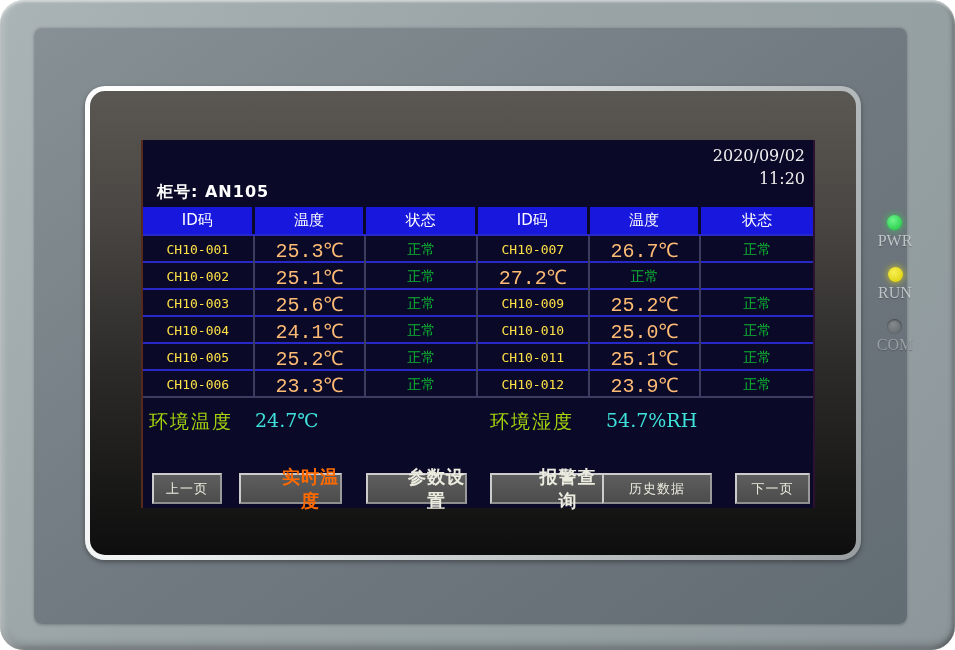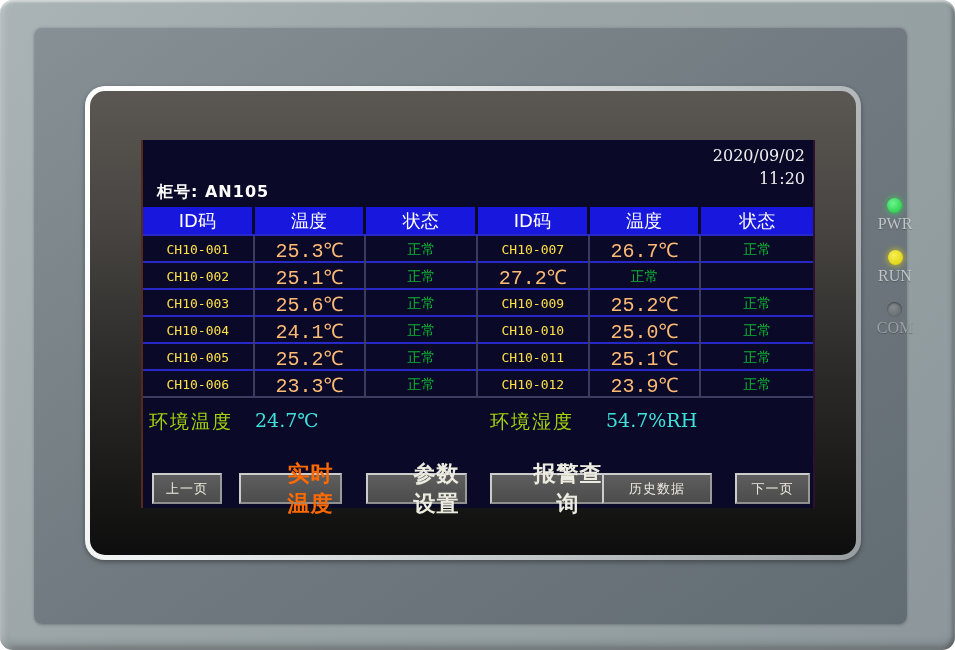--- a/index.html
+++ b/index.html
@@ -3,21 +3,21 @@
 <meta charset="utf-8">
 <style>
   html,body{margin:0;padding:0;}
   body{
     width:955px;height:650px;position:relative;overflow:hidden;
     background:#ffffff;font-family:"DejaVu Sans",sans-serif;
     -webkit-font-smoothing:antialiased;
   }
   
   .device{
-    position:absolute;inset:0;border-radius:13px;overflow:hidden;
+    position:absolute;inset:0;border-radius:24px;overflow:hidden;
     background:linear-gradient(125deg,#aab4b6 0%,#9aa4a7 40%,#95a0a3 70%,#8d979b 100%);
     box-shadow:
       inset 0 2px 2px rgba(255,255,255,.45),
       inset 4px 0 5px rgba(255,255,255,.30),
       inset -2px -2px 4px rgba(0,0,0,.28),
       inset 0 -6px 8px rgba(0,0,0,.18);
   }
   .bezel2{
     position:absolute;left:34px;top:27px;width:873px;height:597px;border-radius:8px;
     background:linear-gradient(145deg,#879094 0%,#717a80 50%,#626c73 100%);
@@ -49,21 +49,21 @@
     position:absolute;right:8px;top:4px;text-align:right;
     font-family:"DejaVu Serif",serif;font-size:16px;line-height:23px;color:#efefef;
   }
   .cabinet{
     position:absolute;left:14px;top:42px;
     font-size:16px;font-weight:bold;color:#ffffff;letter-spacing:1px;
   }
   
   .thead{display:grid;grid-template-columns:repeat(6,1fr);height:27px;}
   .th{
-    background:#1717dd;color:#ffffff;font-size:18px;
+    background:#1717dd;color:#ffffff;font-size:15px;
     display:flex;align-items:center;justify-content:center;
     border-right:3px solid #0a0a28;
   }
   .th:nth-child(6){border-right:none;}
   .tbody{border-bottom:2px solid #3c3c60;}
   .trow{
     display:grid;grid-template-columns:repeat(6,1fr);
     height:27px;box-sizing:border-box;border-top:2px solid #2828c8;
   }
   .cell{display:flex;align-items:center;justify-content:center;border-right:2px solid #3c3c60;}
@@ -79,32 +79,32 @@
   
   .nav{position:absolute;left:0;right:0;bottom:2px;height:33px;}
   .navbtn{
     position:absolute;top:0;height:31px;box-sizing:border-box;
     background:linear-gradient(180deg,#5e5e5e 0%,#4c4c4c 100%);
     border:2px solid #cccccc;border-right-color:#9a9a9a;border-bottom-color:#8f8f8f;
     color:#ecebdf;display:flex;align-items:center;justify-content:center;
     font-family:"DejaVu Sans",sans-serif;font-size:13px;padding:0;cursor:pointer;
     letter-spacing:1px;
   }
-  .navbtn.large{font-size:22px;font-weight:bold;padding-left:40px;}
+  .navbtn.large{font-size:18px;font-weight:bold;padding-left:40px;}
   .navbtn.medium{font-size:13px;}
   .navbtn.active{color:#ff6a00;}
   .navbtn:nth-child(1){left:9px;width:70px;}
   .navbtn:nth-child(2){left:96px;width:103px;}
   .navbtn:nth-child(3){left:223px;width:101px;}
   .navbtn:nth-child(4){left:347px;width:116px;}
   .navbtn:nth-child(5){left:459px;width:110px;}
   .navbtn:nth-child(6){left:592px;width:75px;}
   
   .leds{
-    position:absolute;left:866px;top:198px;width:58px;
+    position:absolute;left:866px;top:215px;width:58px;
     display:flex;flex-direction:column;gap:17px;align-items:center;
   }
   .led-item{display:flex;flex-direction:column;align-items:center;}
   .dot{width:15px;height:15px;border-radius:50%;}
   .led-label{
     font-family:"Liberation Serif","DejaVu Serif",serif;
     font-size:16px;color:#bfc6c8;margin-top:2px;
     text-shadow:0 1px 1px rgba(0,0,0,.25);
   }
   .led-pwr .dot{background:radial-gradient(circle at 40% 35%,#6df58c,#17c43a);box-shadow:0 0 7px rgba(45,220,85,.85);}

